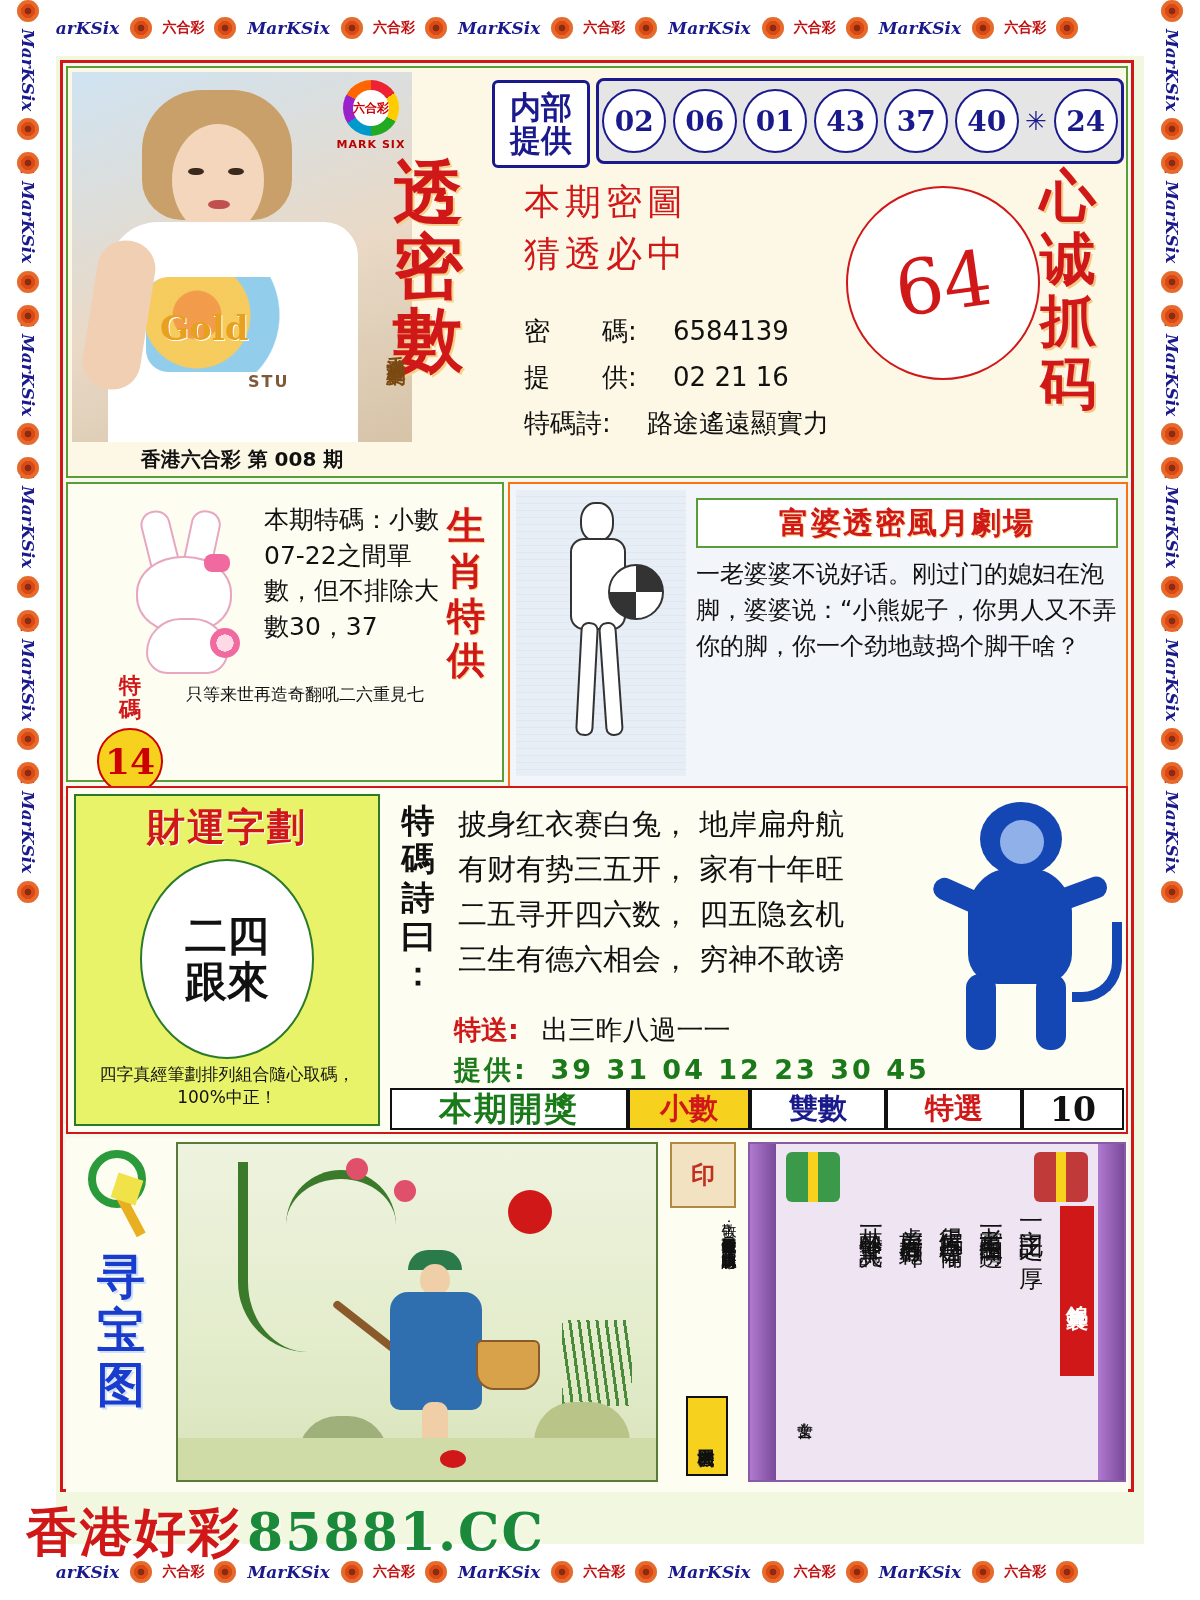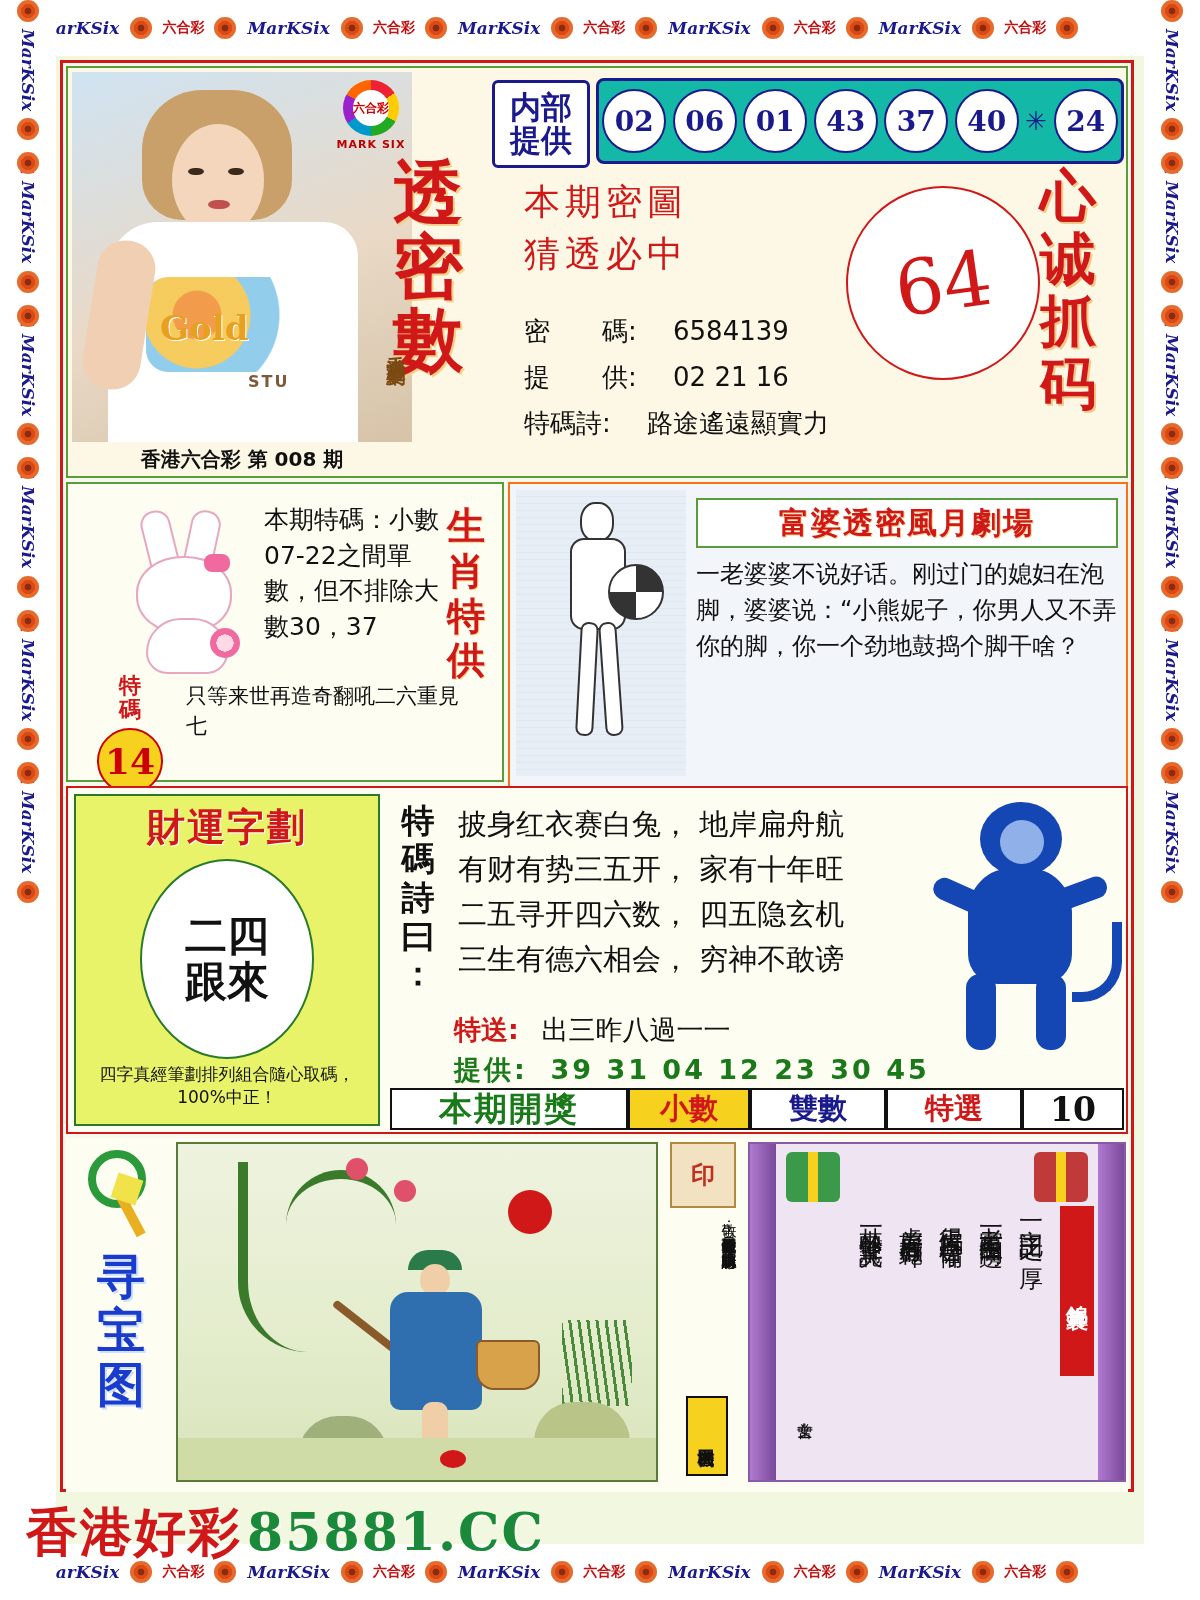--- a/index.html
+++ b/index.html
@@ -44,21 +44,21 @@
   .logo .ring span{width:36px;height:36px;border-radius:50%;background:#fff;display:flex;align-items:center;justify-content:center;font-size:12px;font-weight:bold;color:#c00;line-height:1.05;}
   .logo .en{font-size:11px;font-weight:bold;color:#b00;letter-spacing:1px;margin-top:2px;}
 
   .bigtitle{position:absolute;left:300px;top:88px;width:120px;text-align:center;}
   .bigtitle div{font-family:"DejaVu Serif","Liberation Serif",serif;font-weight:bold;font-size:70px;color:#d01818;line-height:1.05;text-shadow:2px 2px 0 #f7d08a;}
   .sidecn{position:absolute;left:316px;top:272px;font-size:19px;font-weight:bold;color:#7a4a12;writing-mode:vertical-rl;letter-spacing:3px;}
 
   .inner-badge{position:absolute;left:424px;top:12px;width:92px;height:82px;border:3px solid #1a1a8c;border-radius:6px;background:#ffffff;display:flex;flex-direction:column;align-items:center;justify-content:center;}
   .inner-badge span{font-size:31px;font-weight:bold;color:#1a1a8c;line-height:1.05;}
 
-  .ballbar{position:absolute;left:528px;top:10px;width:528px;height:86px;background:#14b8a6;border:3px solid #1a1a8c;border-radius:8px;display:flex;align-items:center;justify-content:space-around;box-sizing:border-box;}
+  .ballbar{position:absolute;left:528px;top:10px;width:528px;height:86px;background:#e5e5e5;border:3px solid #1a1a8c;border-radius:8px;display:flex;align-items:center;justify-content:space-around;box-sizing:border-box;}
   .ball{width:60px;height:60px;border-radius:50%;background:#fff;border:2px solid #1a1a8c;display:flex;align-items:center;justify-content:center;font-family:"DejaVu Serif",serif;font-weight:bold;font-size:28px;color:#1a1a8c;}
   .star{font-size:26px;color:#1a1a8c;font-weight:bold;}
 
   .mitu{position:absolute;left:456px;top:108px;font-size:36px;font-weight:normal;color:#d01818;letter-spacing:5px;line-height:1.45;}
   .kv{position:absolute;font-size:26px;color:#111;}
   .code-circle{position:absolute;left:778px;top:118px;width:190px;height:190px;border-radius:50%;border:2px solid #d01818;background:#fff;display:flex;align-items:center;justify-content:center;}
   .code-circle span{font-family:"DejaVu Serif",serif;font-size:76px;color:#d01818;transform:rotate(-8deg);}
   .rightvert{position:absolute;right:12px;top:96px;width:92px;text-align:center;}
   .rightvert div{font-family:"DejaVu Serif",serif;font-weight:bold;font-size:56px;color:#d01818;line-height:1.12;text-shadow:2px 2px 0 #f3c98a;}
 
@@ -68,21 +68,21 @@
   .bunny .ear1,.bunny .ear2{position:absolute;width:26px;height:70px;background:#fff;border:2px solid #e7a7c0;border-radius:14px;top:0;}
   .bunny .ear1{left:34px;transform:rotate(-14deg);} .bunny .ear2{left:74px;transform:rotate(12deg);}
   .bunny .head{position:absolute;left:24px;top:46px;width:92px;height:74px;background:#fff;border:2px solid #e7a7c0;border-radius:46px/37px;}
   .bunny .bow{position:absolute;left:92px;top:44px;width:26px;height:18px;background:#f06aa0;border-radius:8px;}
   .bunny .bodyb{position:absolute;left:34px;top:108px;width:78px;height:52px;background:#fff;border:2px solid #e7a7c0;border-radius:36px 36px 22px 22px;}
   .bunny .flowerb{position:absolute;left:98px;top:118px;width:30px;height:30px;border-radius:50%;background:radial-gradient(circle,#ffd9e6 0 40%,#f06aa0 41% 100%);}
   .special{position:absolute;left:14px;top:190px;width:96px;text-align:center;}
   .special .lbl{font-size:22px;font-weight:bold;color:#d01818;line-height:1.1;}
   .special .num{margin:6px auto 0;width:62px;height:62px;border-radius:50%;background:#f6d21e;border:2px solid #c00;display:flex;align-items:center;justify-content:center;font-family:"DejaVu Serif",serif;font-size:36px;font-weight:bold;color:#c00;}
   .s2text{position:absolute;left:196px;top:18px;width:190px;font-size:25px;color:#111;line-height:1.42;}
-  .s2text2{position:absolute;left:118px;top:198px;width:280px;font-size:21px;color:#111;line-height:1.42;}
+  .s2text2{position:absolute;left:118px;top:198px;width:280px;font-size:17px;color:#111;line-height:1.42;}
   .s2vert{position:absolute;right:10px;top:20px;width:52px;text-align:center;font-family:"DejaVu Serif",serif;font-weight:bold;font-size:38px;color:#d01818;line-height:1.18;text-shadow:1px 1px 0 #f7d08a;}
 
   .sec2b{position:absolute;left:445px;top:419px;width:620px;height:340px;border:2px solid #f97316;box-sizing:border-box;background:#f2f6fb;}
   .lady{position:absolute;left:6px;top:6px;width:170px;height:286px;background:repeating-linear-gradient(0deg,#e8eef6 0 6px,#dfe7f2 6px 7px),repeating-linear-gradient(90deg,#e8eef6 0 6px,#dfe7f2 6px 7px);}
   .lady .ld-head{position:absolute;left:64px;top:12px;width:30px;height:36px;border:2px solid #333;border-radius:15px/18px;background:#fff;}
   .lady .ld-body{position:absolute;left:54px;top:48px;width:52px;height:88px;border:2px solid #333;border-radius:14px;background:#fff;}
   .lady .ld-leg1,.lady .ld-leg2{position:absolute;width:14px;height:110px;border:2px solid #333;border-radius:8px;background:#fff;top:132px;}
   .lady .ld-leg1{left:62px;transform:rotate(3deg);} .lady .ld-leg2{left:86px;transform:rotate(-4deg);}
   .lady .ld-ball{position:absolute;left:92px;top:74px;width:52px;height:52px;border-radius:50%;border:2px solid #333;background:conic-gradient(#333 0 25%,#fff 25% 50%,#333 50% 75%,#fff 75% 100%);}
   .theatre{position:absolute;left:186px;top:14px;width:418px;height:46px;background:#fff;border:2px solid #5a9b3a;display:flex;align-items:center;justify-content:center;}

